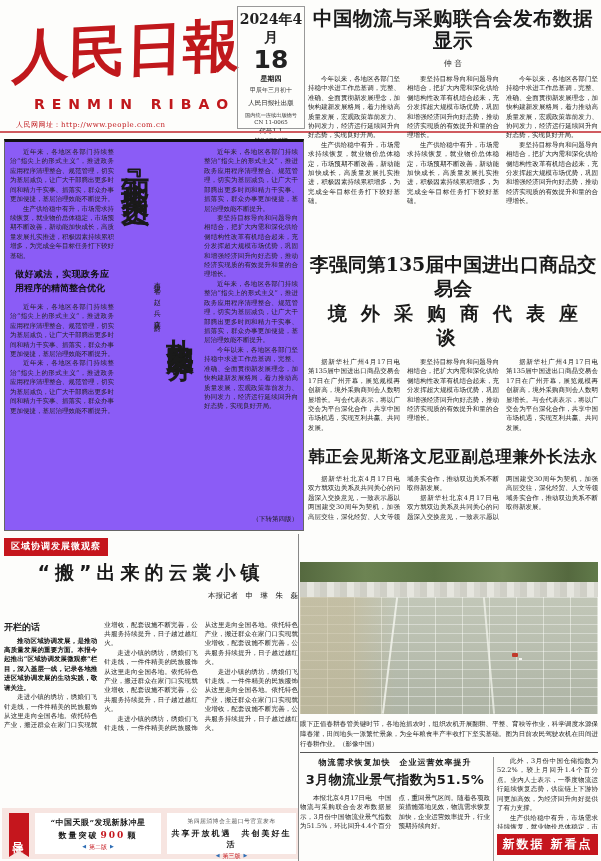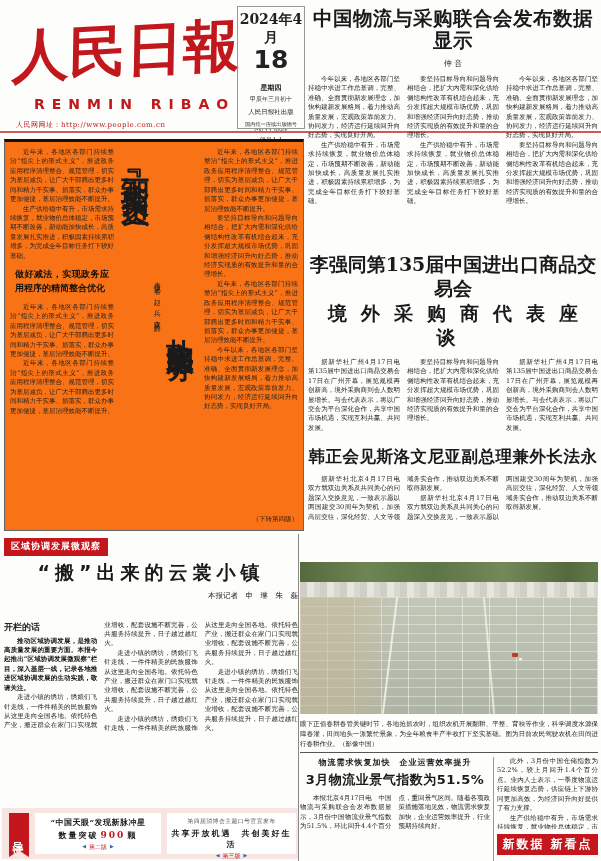--- a/index.html
+++ b/index.html
@@ -11,21 +11,21 @@
   
   .logo{left:12px;top:6px;width:228px;height:88px;color:#c0181c;
         font-size:57px;font-weight:bold;letter-spacing:0px;line-height:88px;
         transform:rotate(-3deg) skewX(-4deg);text-align:center;}
   .romanized{left:34px;top:96px;color:#c0181c;font-size:14px;font-weight:bold;letter-spacing:7px;}
   .website{left:16px;top:120px;color:#c0181c;font-size:7px;letter-spacing:.5px;}
   .datebox{left:237px;top:6px;width:68px;height:123px;border:1px solid #999;
            box-sizing:border-box;text-align:center;padding-top:4px;color:#222;}
   .db-month{font-size:14px;font-weight:bold;}
   .db-day{font-size:25px;font-weight:bold;line-height:1.05;}
-  .db-week{font-size:7px;font-weight:bold;margin-top:10px;}
+  .db-week{font-size:7px;font-weight:bold;margin-top:1px;}
   .db-lunar{font-size:6px;margin-top:2px;color:#333;}
   .db-pub{font-size:6.5px;margin-top:4px;}
   .db-no-label{font-size:5.2px;margin-top:4px;color:#333;}
   .db-no{font-size:5.5px;color:#333;}
   .db-code{font-size:6.5px;margin-top:2px;}
   .db-issue{font-size:6.5px;margin-top:1px;}
   .db-pages{font-size:6.5px;margin-top:1px;}
   .redrule{left:0;top:131px;width:601px;height:2px;background:#cf5a5e;}
 
   
@@ -37,21 +37,21 @@
 
   
   .a-econ{left:308px;top:8px;width:290px;}
   .a-econ .hl{font-size:19.5px;font-weight:bold;text-align:center;line-height:1.15;letter-spacing:.5px;}
   .a-econ .by{text-align:center;font-size:8px;margin-top:5px;}
   .a-econ .body-text{height:176px;margin-top:6px;}
 
   
   .a-finger{left:4px;top:139px;width:300px;height:392px;box-sizing:border-box;
             border:1px solid #666;border-top:3px solid #111;padding:6px 5px;
-            display:flex;gap:5px;background:#f97316;}
+            display:flex;gap:5px;background:#8b5cf6;}
   .a-finger .colA{width:104px;height:100%;}
   .a-finger .colB{width:94px;height:100%;display:flex;flex-direction:column;}
   .a-finger .colB .fill{flex:1;overflow:hidden;}
   .a-finger .mid{flex:1;height:100%;writing-mode:vertical-lr;text-align:left;}
   .vh1,.vh2{font-family:"DejaVu Sans","Liberation Sans",sans-serif;font-weight:bold;
             font-size:28px;letter-spacing:3px;line-height:1.1;}
   .vh1{padding-top:6px;}
   .vby{font-size:7px;padding-top:128px;letter-spacing:2px;color:#222;line-height:2;}
   .vh2{padding-top:168px;}
   .subhead{font-family:"DejaVu Sans","Liberation Sans",sans-serif;font-weight:bold;

